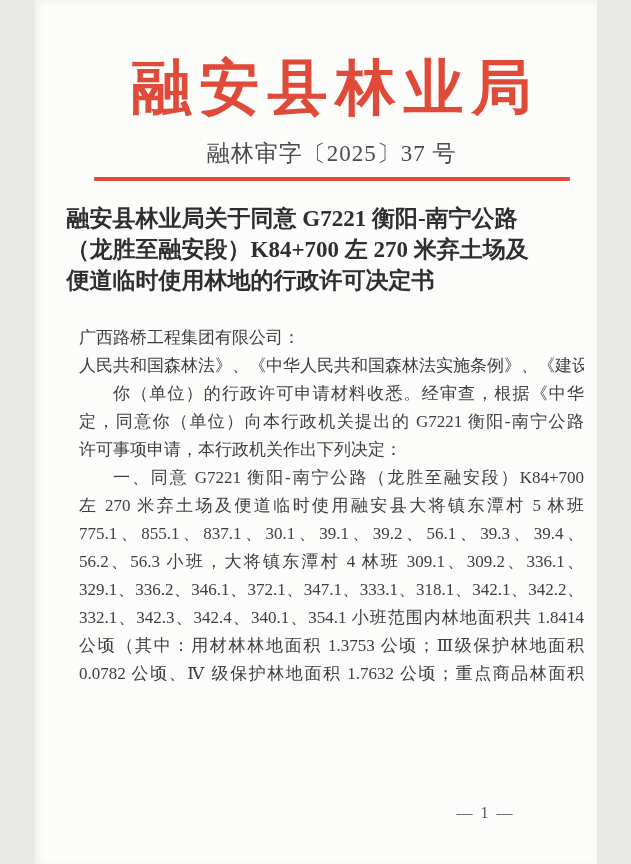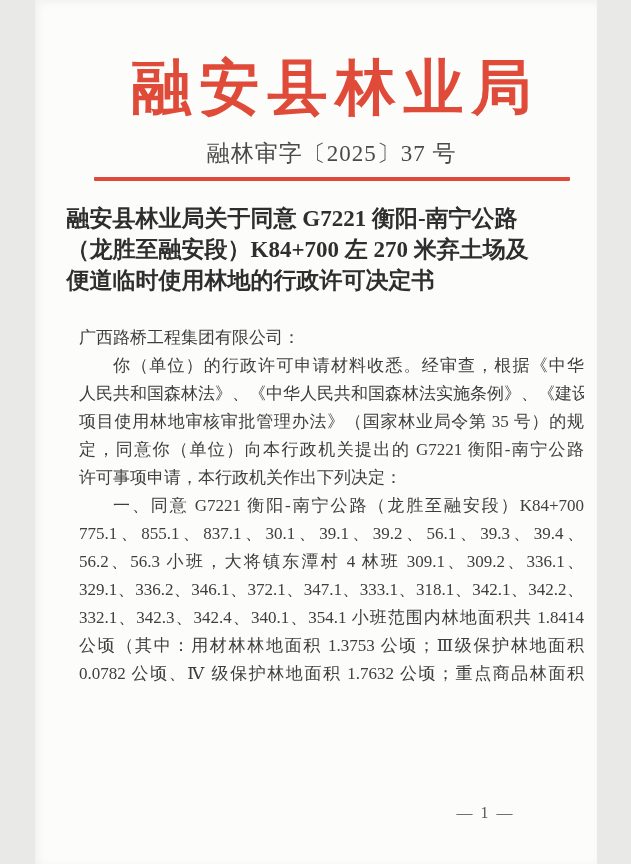--- a/index.html
+++ b/index.html
@@ -91,26 +91,26 @@
   <div class="red-line"></div>
 
   <div class="doc-title">
     <div class="title-line">融安县林业局关于同意 G7221 衡阳-南宁公路</div>
     <div class="title-line">（龙胜至融安段）K84+700 左 270 米弃土场及</div>
     <div class="title-line">便道临时使用林地的行政许可决定书</div>
   </div>
 
   <div class="doc-body">
       <div class="bline last">广西路桥工程集团有限公司：</div>
+      <div class="bline">人民共和国森林法》、《中华人民共和国森林法实施条例》、《建设</div>
       <div class="bline indent">你（单位）的行政许可申请材料收悉。经审查，根据《中华</div>
-      <div class="bline">人民共和国森林法》、《中华人民共和国森林法实施条例》、《建设</div>
-      <div class="bline">项目使用林地审核审批管理办法》（国家林业局令第 35 号）的规</div>
       <div class="bline">定，同意你（单位）向本行政机关提出的 G7221 衡阳-南宁公路</div>
       <div class="bline last">许可事项申请，本行政机关作出下列决定：</div>
       <div class="bline indent">一、同意 G7221 衡阳-南宁公路（龙胜至融安段）K84+700</div>
+      <div class="bline">左 270 米弃土场及便道临时使用融安县大将镇东潭村 5 林班</div>
       <div class="bline">775.1、855.1、837.1、30.1、39.1、39.2、56.1、39.3、39.4、</div>
       <div class="bline">56.2、56.3 小班，大将镇东潭村 4 林班 309.1、309.2、336.1、</div>
       <div class="bline">329.1、336.2、346.1、372.1、347.1、333.1、318.1、342.1、342.2、</div>
       <div class="bline">332.1、342.3、342.4、340.1、354.1 小班范围内林地面积共 1.8414</div>
       <div class="bline">公顷（其中：用材林林地面积 1.3753 公顷；Ⅲ级保护林地面积</div>
       <div class="bline">0.0782 公顷、Ⅳ 级保护林地面积 1.7632 公顷；重点商品林面积</div>
     </div>
 
   <div class="page-num">— 1 —</div>
 

